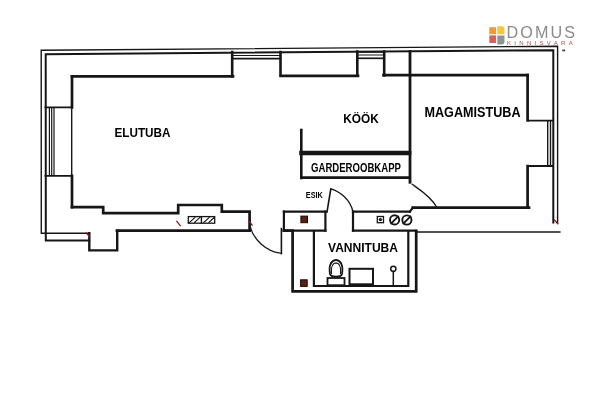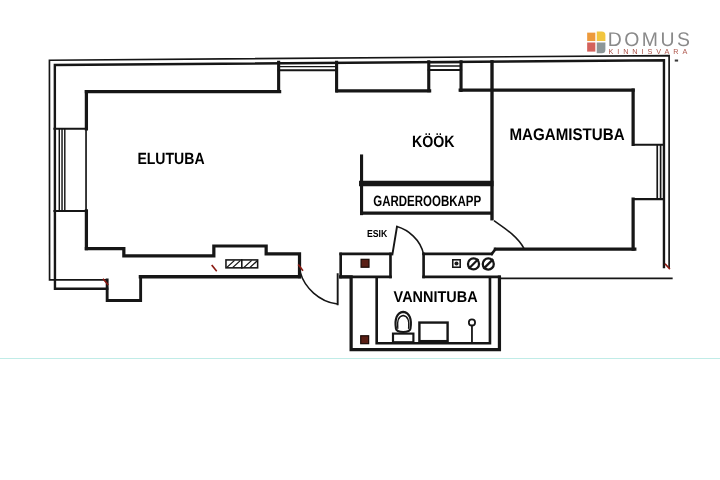--- a/index.html
+++ b/index.html
@@ -1,16 +1,16 @@
 <!DOCTYPE html>
 <html><head>
 <meta charset="utf-8">
 <style>
   html,body{margin:0;padding:0;background:#fff;}
-  .wrap{width:600px;height:299px;position:relative;background:#14b8a6;overflow:hidden;}
+  .wrap{width:600px;height:299px;position:relative;background:#5eead4;overflow:hidden;}
   text{font-family:"Liberation Sans", sans-serif;}
 </style>
 </head>
 <body>
 
 <div class="wrap">
 <svg width="600" height="400" viewBox="0 0 600 400">
 <rect width="600" height="400" fill="#ffffff"></rect>
 
 <g>

